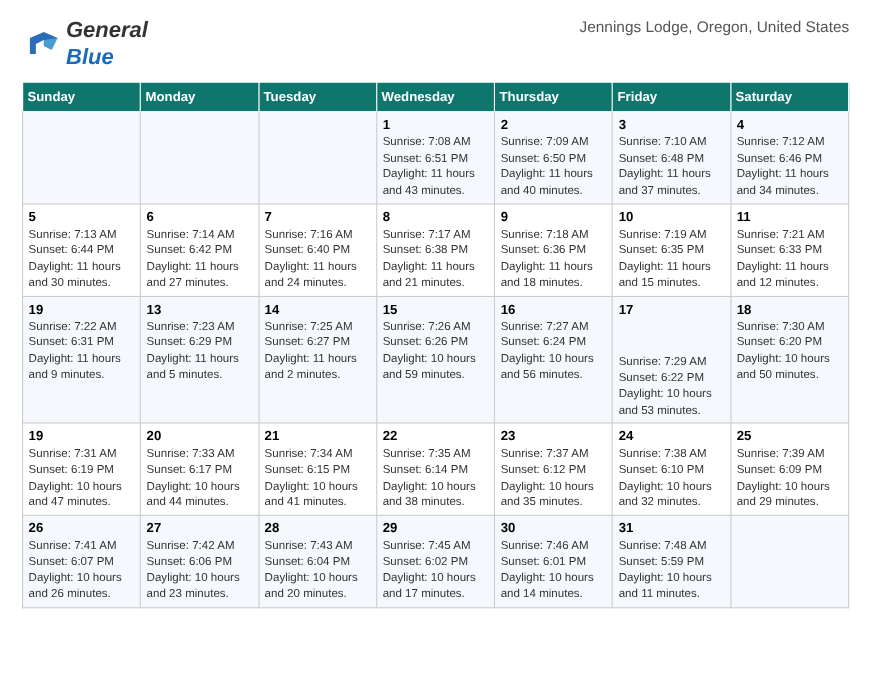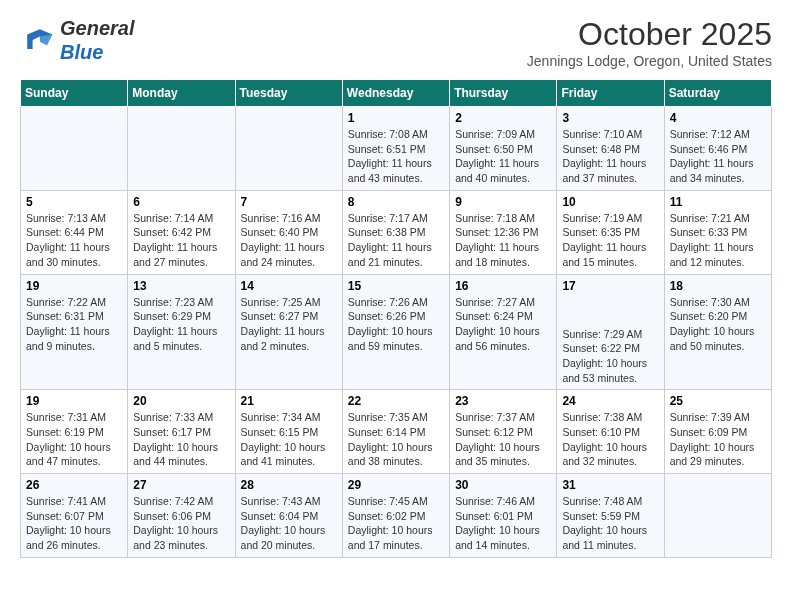--- a/index.html
+++ b/index.html
@@ -95,21 +95,20 @@
 
       <polygon points="8,30 8,14 22,8 36,14 28,22 22,16 14,20 14,30" fill="#2a6dba"></polygon>
       <polygon points="22,16 36,14 30,26 22,22" fill="#4a9ad4"></polygon>
     </svg>
     <div class="logo-text">
       <div class="logo-general">General</div>
       <div class="logo-blue">Blue</div>
     </div>
   </div>
   <div class="title-block">
-    <div class="month-title">October 2025</div>
     <div class="subtitle">Jennings Lodge, Oregon, United States</div>
   </div>
 </div>
 
 <table>
   <thead>
     <tr>
     <th>Sunday</th>
         <th>Monday</th>
         <th>Tuesday</th>
@@ -178,21 +177,21 @@
         <td>
           <span class="day-num">8</span>
           <div class="day-info" style="white-space: pre-line;">Sunrise: 7:17 AM
 Sunset: 6:38 PM
 Daylight: 11 hours
 and 21 minutes.</div>
         </td>
         <td>
           <span class="day-num">9</span>
           <div class="day-info" style="white-space: pre-line;">Sunrise: 7:18 AM
-Sunset: 12:36 PM
+Sunset: 6:36 PM
 Daylight: 11 hours
 and 18 minutes.</div>
         </td>
         <td>
           <span class="day-num">10</span>
           <div class="day-info" style="white-space: pre-line;">Sunrise: 7:19 AM
 Sunset: 6:35 PM
 Daylight: 11 hours
 and 15 minutes.</div>
         </td>

